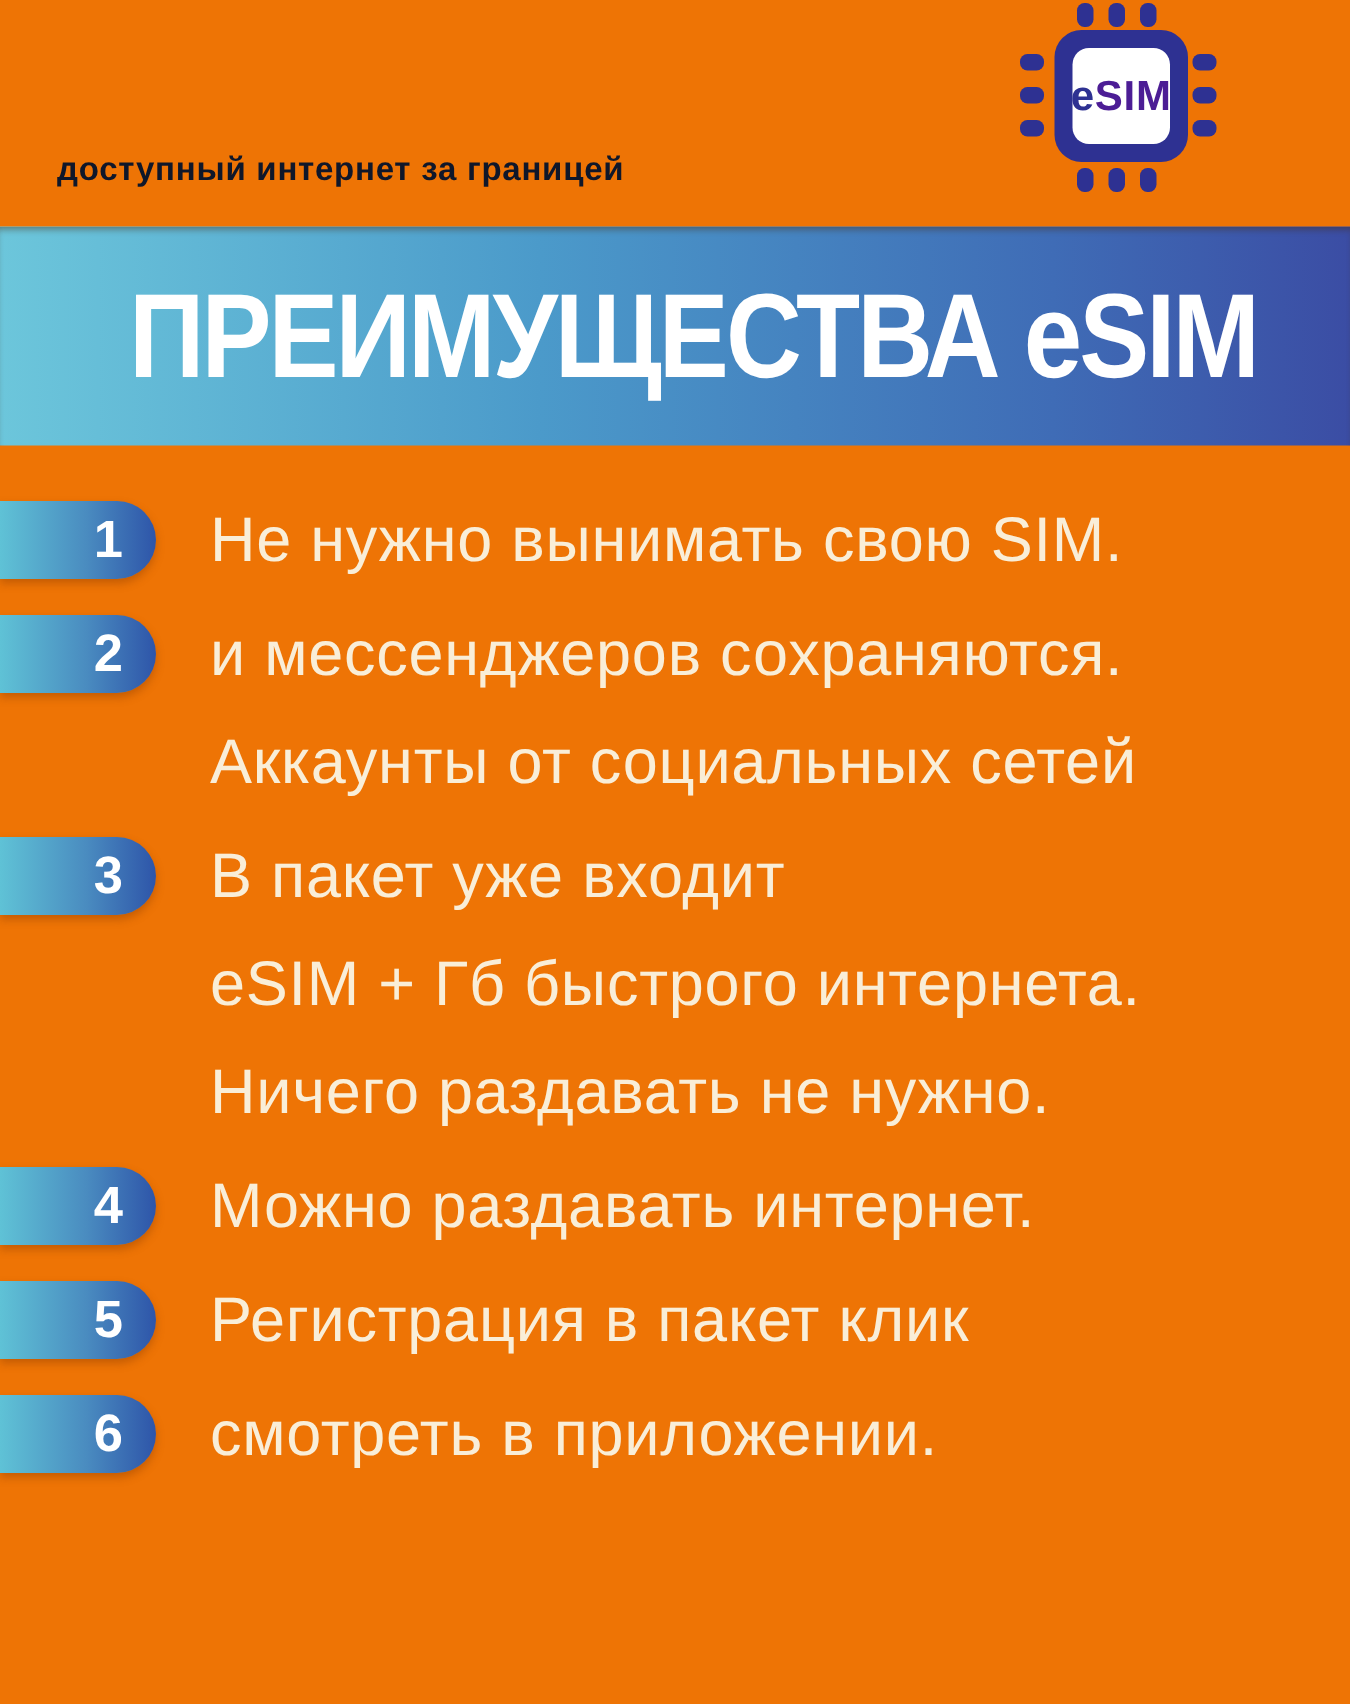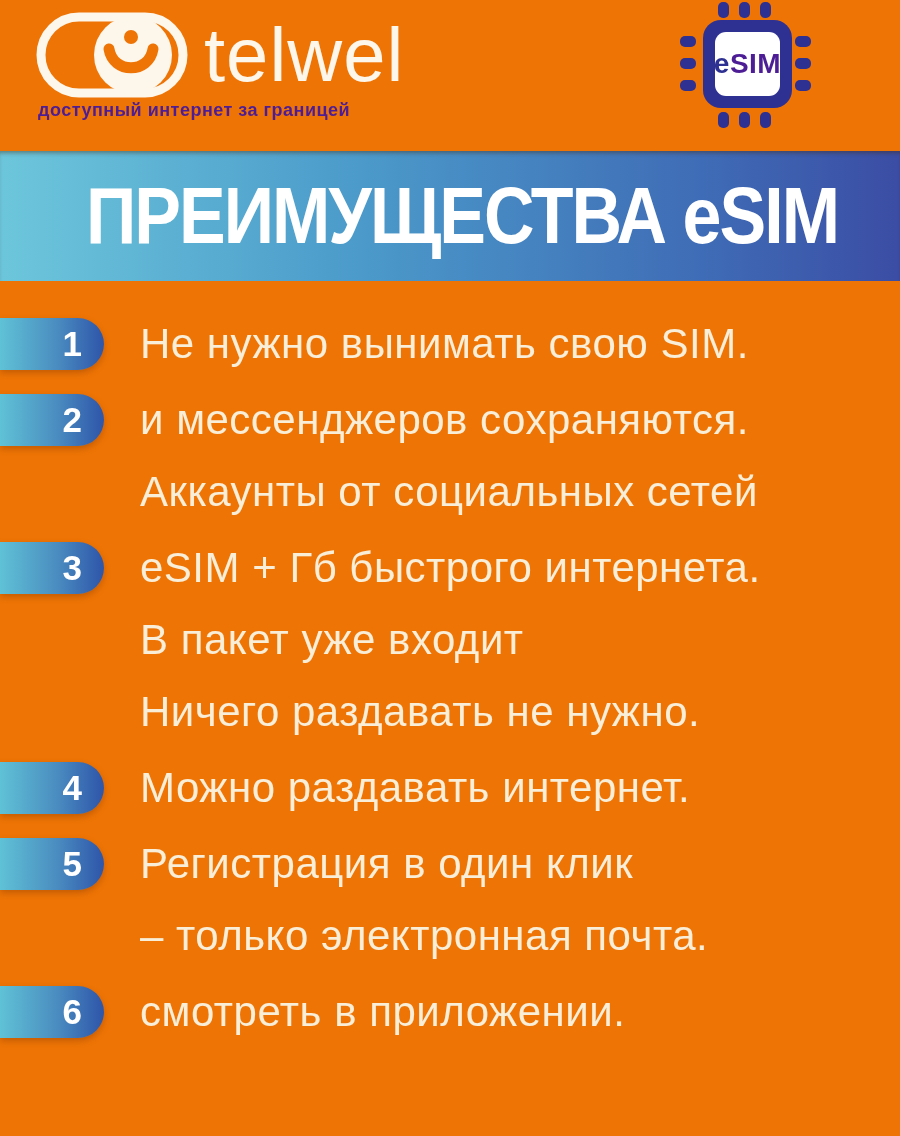--- a/index.html
+++ b/index.html
@@ -29,22 +29,22 @@
   .wordmark {
     color: #fdf6ea;
     font-size: 76px;
     font-weight: 400;
     letter-spacing: 1px;
     line-height: 86px;
   }
   .tagline {
     position: absolute;
     left: 38px; top: 100px;
-    color: #4c1d95;
-    font-size: 18px;
+    color: #0f172a;
+    font-size: 22px;
     font-weight: 700;
     letter-spacing: 0.5px;
     white-space: nowrap;
   }
   .chip {
     position: absolute;
     left: 678px; top: 0px;
     width: 135px; height: 132px;
   }
   .chip svg { display: block; }
@@ -59,21 +59,21 @@
     font-weight: 700;
     letter-spacing: 0.5px;
   }
   .chip-label .e { color: #2e3192; }
   .chip-label .sim { color: #4c1d95; }
 
   
   .banner {
     position: relative;
     width: 900px;
-    height: 130px;
+    height: 146px;
     background: linear-gradient(90deg, #6cc6db 0%, #4b9aca 40%, #3f6cb6 78%, #3b4da4 100%);
     box-shadow: inset 0 4px 4px -2px rgba(70, 40, 10, 0.45);
     display: flex;
     align-items: center;
     justify-content: center;
     padding-left: 24px;
   }
   .banner h1 {
     color: #ffffff;
     font-size: 70px;
@@ -119,31 +119,20 @@
     letter-spacing: 0.5px;
     white-space: nowrap;
   }
 </style>
 </head>
 <body>
 
 <div class="poster">
 
   <div class="header">
-    <div class="logo-row">
-      <span class="logo-icon">
-        <svg width="152" height="86" viewBox="0 0 152 86">
-          <rect x="5" y="5" width="142" height="76" rx="38" fill="none" stroke="#fdf6ea" stroke-width="9"></rect>
-          <circle cx="97" cy="43" r="39" fill="#fdf6ea"></circle>
-          <circle cx="95" cy="25" r="7" fill="#ee7405"></circle>
-          <path d="M 73 37 C 77 62, 113 62, 117 37" fill="none" stroke="#ee7405" stroke-width="11" stroke-linecap="round"></path>
-        </svg>
-      </span>
-      <span class="wordmark">telwel</span>
-    </div>
     <div class="tagline">доступный интернет за границей</div>
 
     <div class="chip">
       <svg width="135" height="132" viewBox="0 0 135 132">
 
         <rect x="40" y="2" width="11" height="16" rx="5" fill="#2e3192"></rect>
         <rect x="61" y="2" width="11" height="16" rx="5" fill="#2e3192"></rect>
         <rect x="82" y="2" width="11" height="16" rx="5" fill="#2e3192"></rect>
 
         <rect x="40" y="112" width="11" height="16" rx="5" fill="#2e3192"></rect>
@@ -190,42 +179,41 @@
           <div class="line">и мессенджеров сохраняются.</div>
           <div class="line">Аккаунты от социальных сетей</div>
         </div>
   </div>
 
   <div class="list-item">
     <div class="badge">
       <span class="num">3</span>
     </div>
     <div class="lines">
+          <div class="line">В пакет уже входит</div>
           <div class="line">eSIM + Гб быстрого интернета.</div>
-          <div class="line">В пакет уже входит</div>
           <div class="line">Ничего раздавать не нужно.</div>
         </div>
   </div>
 
   <div class="list-item">
     <div class="badge">
       <span class="num">4</span>
     </div>
     <div class="lines">
           <div class="line">Можно раздавать интернет.</div>
         </div>
   </div>
 
   <div class="list-item">
     <div class="badge">
       <span class="num">5</span>
     </div>
     <div class="lines">
-          <div class="line">Регистрация в один клик</div>
-          <div class="line">– только электронная почта.</div>
+          <div class="line">Регистрация в пакет клик</div>
         </div>
   </div>
 
   <div class="list-item">
     <div class="badge">
       <span class="num">6</span>
     </div>
     <div class="lines">
           <div class="line">смотреть в приложении.</div>
         </div>

